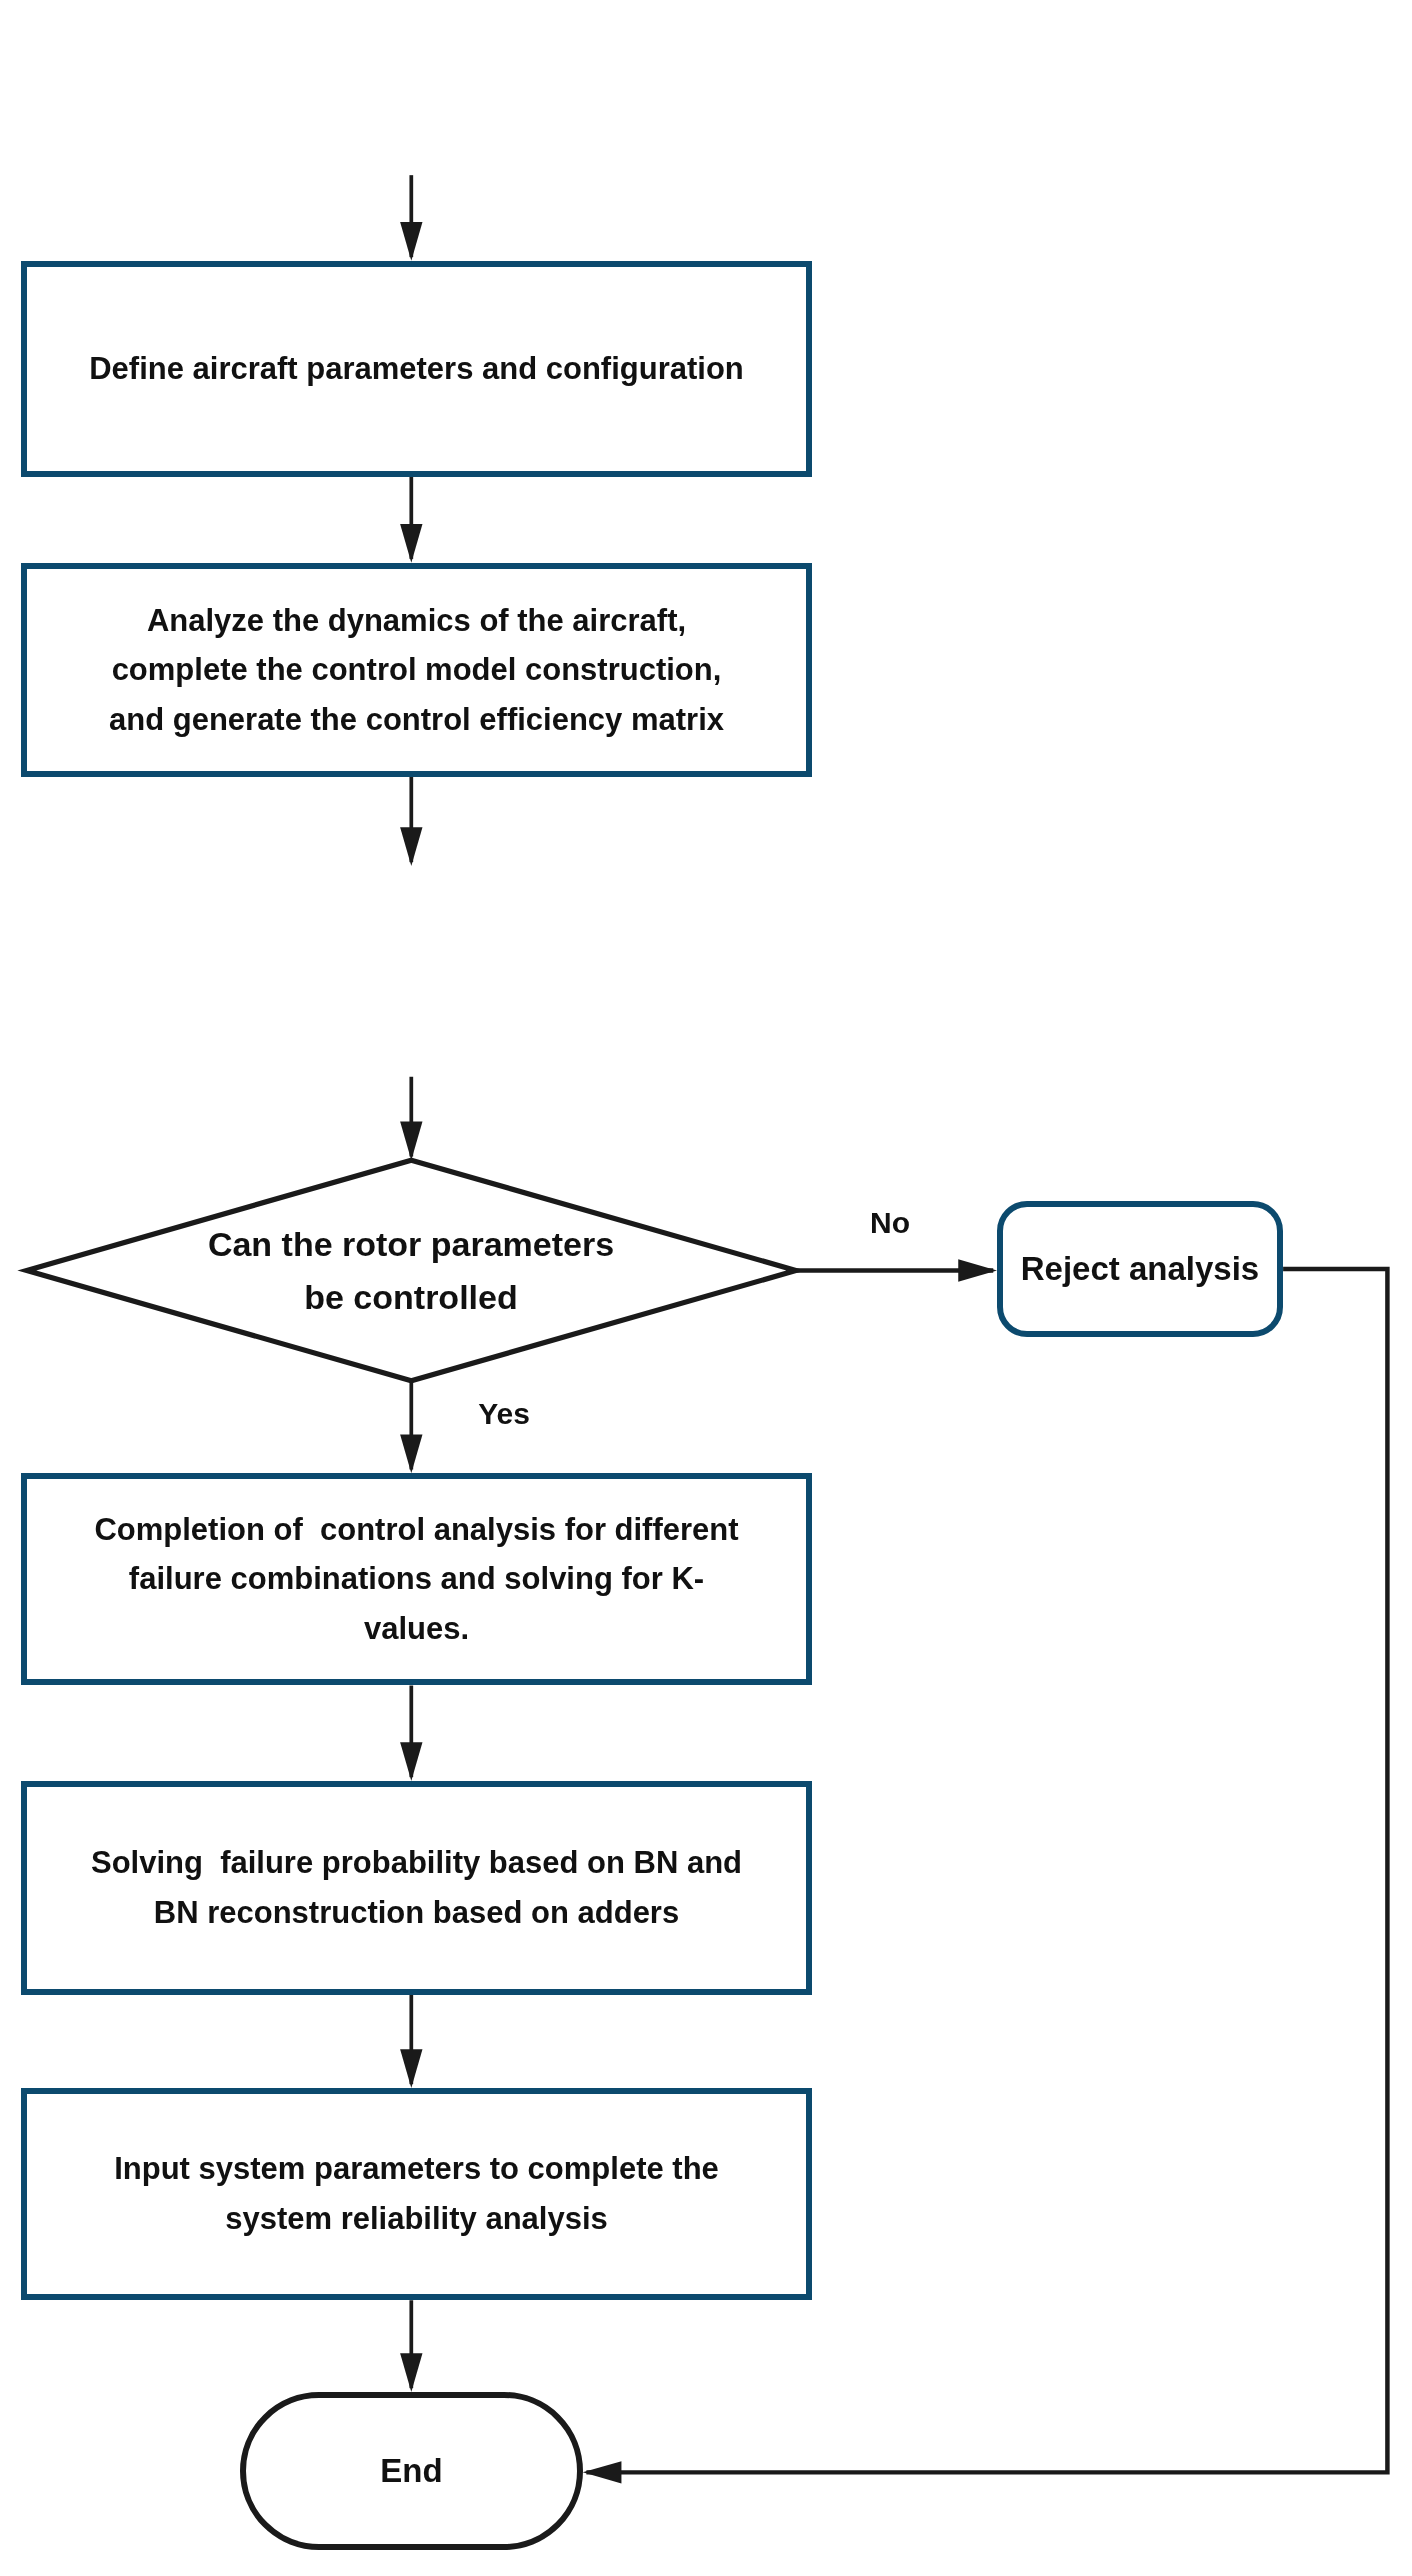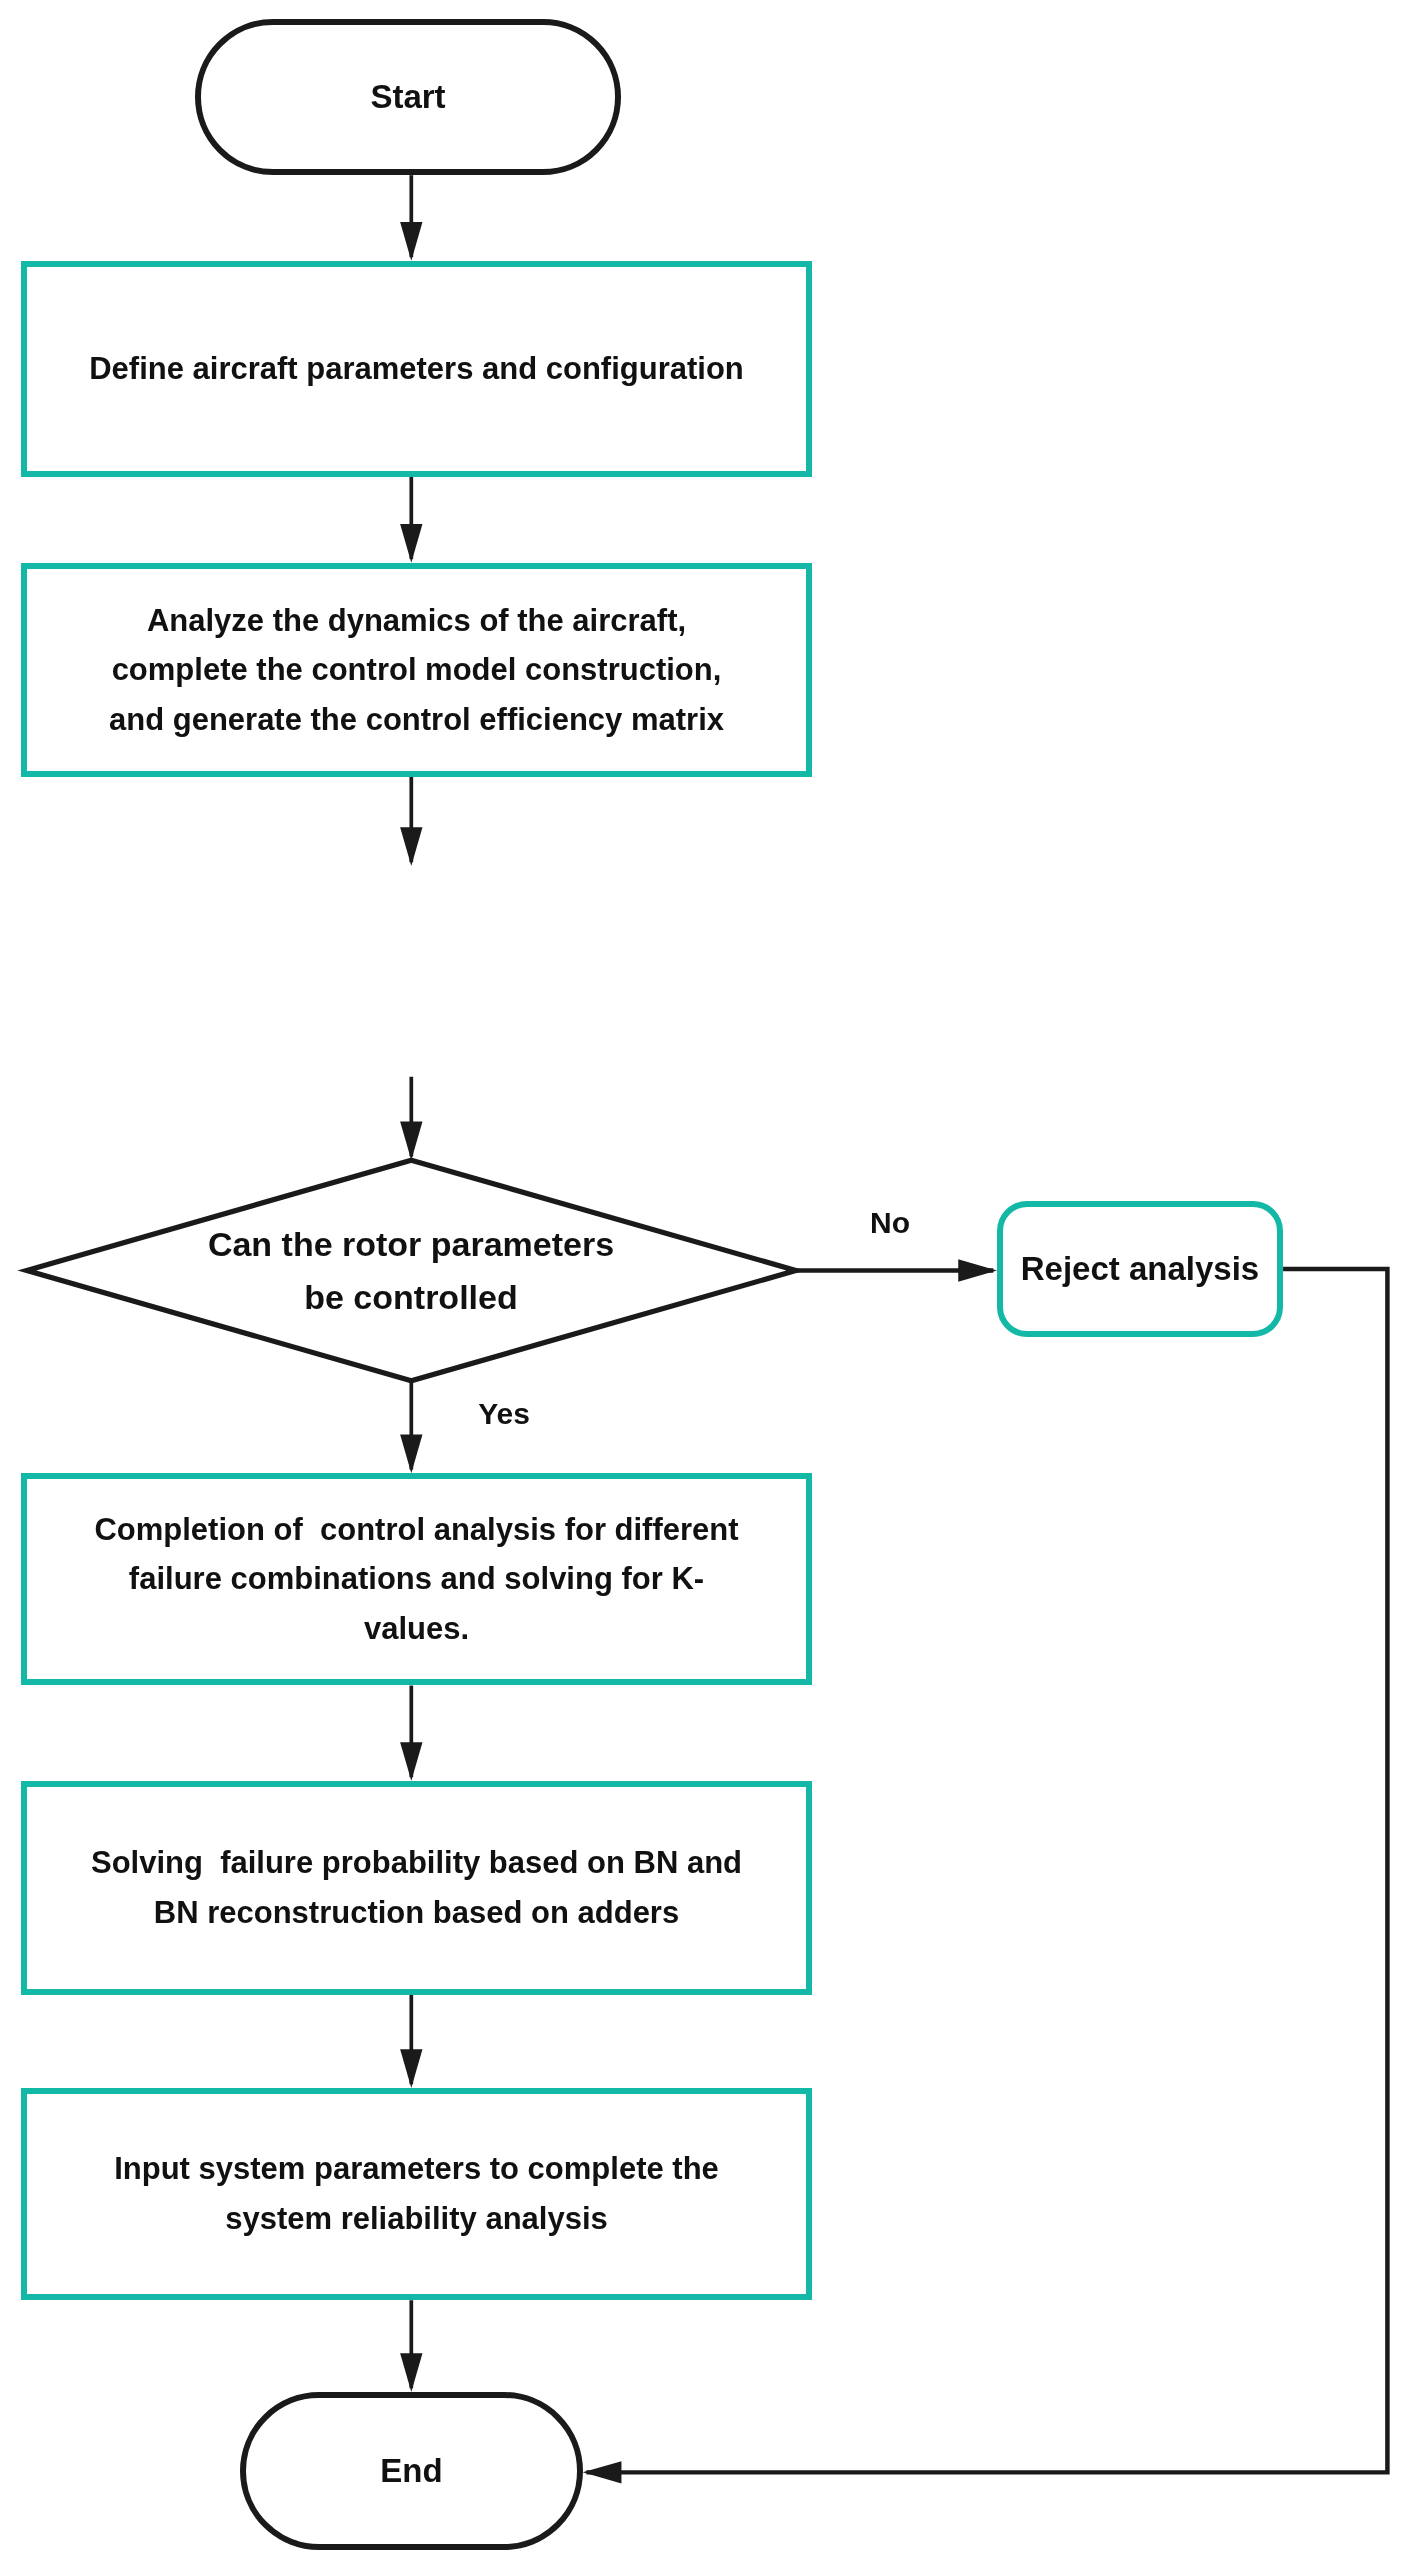--- a/index.html
+++ b/index.html
@@ -10,21 +10,21 @@
     font-family:"Liberation Sans",sans-serif;
     color:#111111;
     overflow:hidden;
   }
   .wires{position:absolute;left:0;top:0;z-index:0;}
   .node{
     position:absolute;box-sizing:border-box;
     display:flex;align-items:center;justify-content:center;
     text-align:center;font-weight:700;background:#ffffff;z-index:1;
   }
-  .rect{border:6px solid #14b8a6;}
+  .rect{border:6px solid #0c4a6e;}
   .terminator{border:6.7px solid #1a1a1a;}
   .node .label{white-space:pre-wrap;font-size:31px;line-height:1.6;}
   .terminator .label{font-size:33px;line-height:1.2;}
   .diamond-overlay{background:transparent;border:none;}
   .diamond-overlay .label{font-size:34px;line-height:1.55;}
   .edge-label{
     position:absolute;z-index:2;background:transparent;
     font-weight:700;font-size:30px;line-height:1;
     transform:translate(-50%,-50%);white-space:nowrap;
   }
@@ -76,23 +76,20 @@
     <line x1="552" y1="2262" x2="552" y2="2385" stroke="#1a1a1a" stroke-width="5"></line>
     <polygon points="537,2338 567,2338 552,2390" fill="#1a1a1a"></polygon>
 
     <line x1="552" y1="2677" x2="552" y2="2797" stroke="#1a1a1a" stroke-width="5"></line>
     <polygon points="537,2750 567,2750 552,2802" fill="#1a1a1a"></polygon>
 
     <line x1="552" y1="3087" x2="552" y2="3205" stroke="#1a1a1a" stroke-width="5"></line>
     <polygon points="537,3158 567,3158 552,3210" fill="#1a1a1a"></polygon>
   </svg>
 
-  <div class="node terminator n-start">
-    <span class="label">Start</span>
-  </div>
 
   <div class="node rect n-define">
     <span class="label">Define aircraft parameters and configuration</span>
   </div>
 
   <div class="node rect n-analyze">
     <span class="label">Analyze the dynamics of the aircraft,
 complete the control model construction,
 and generate the control efficiency matrix</span>
   </div>

